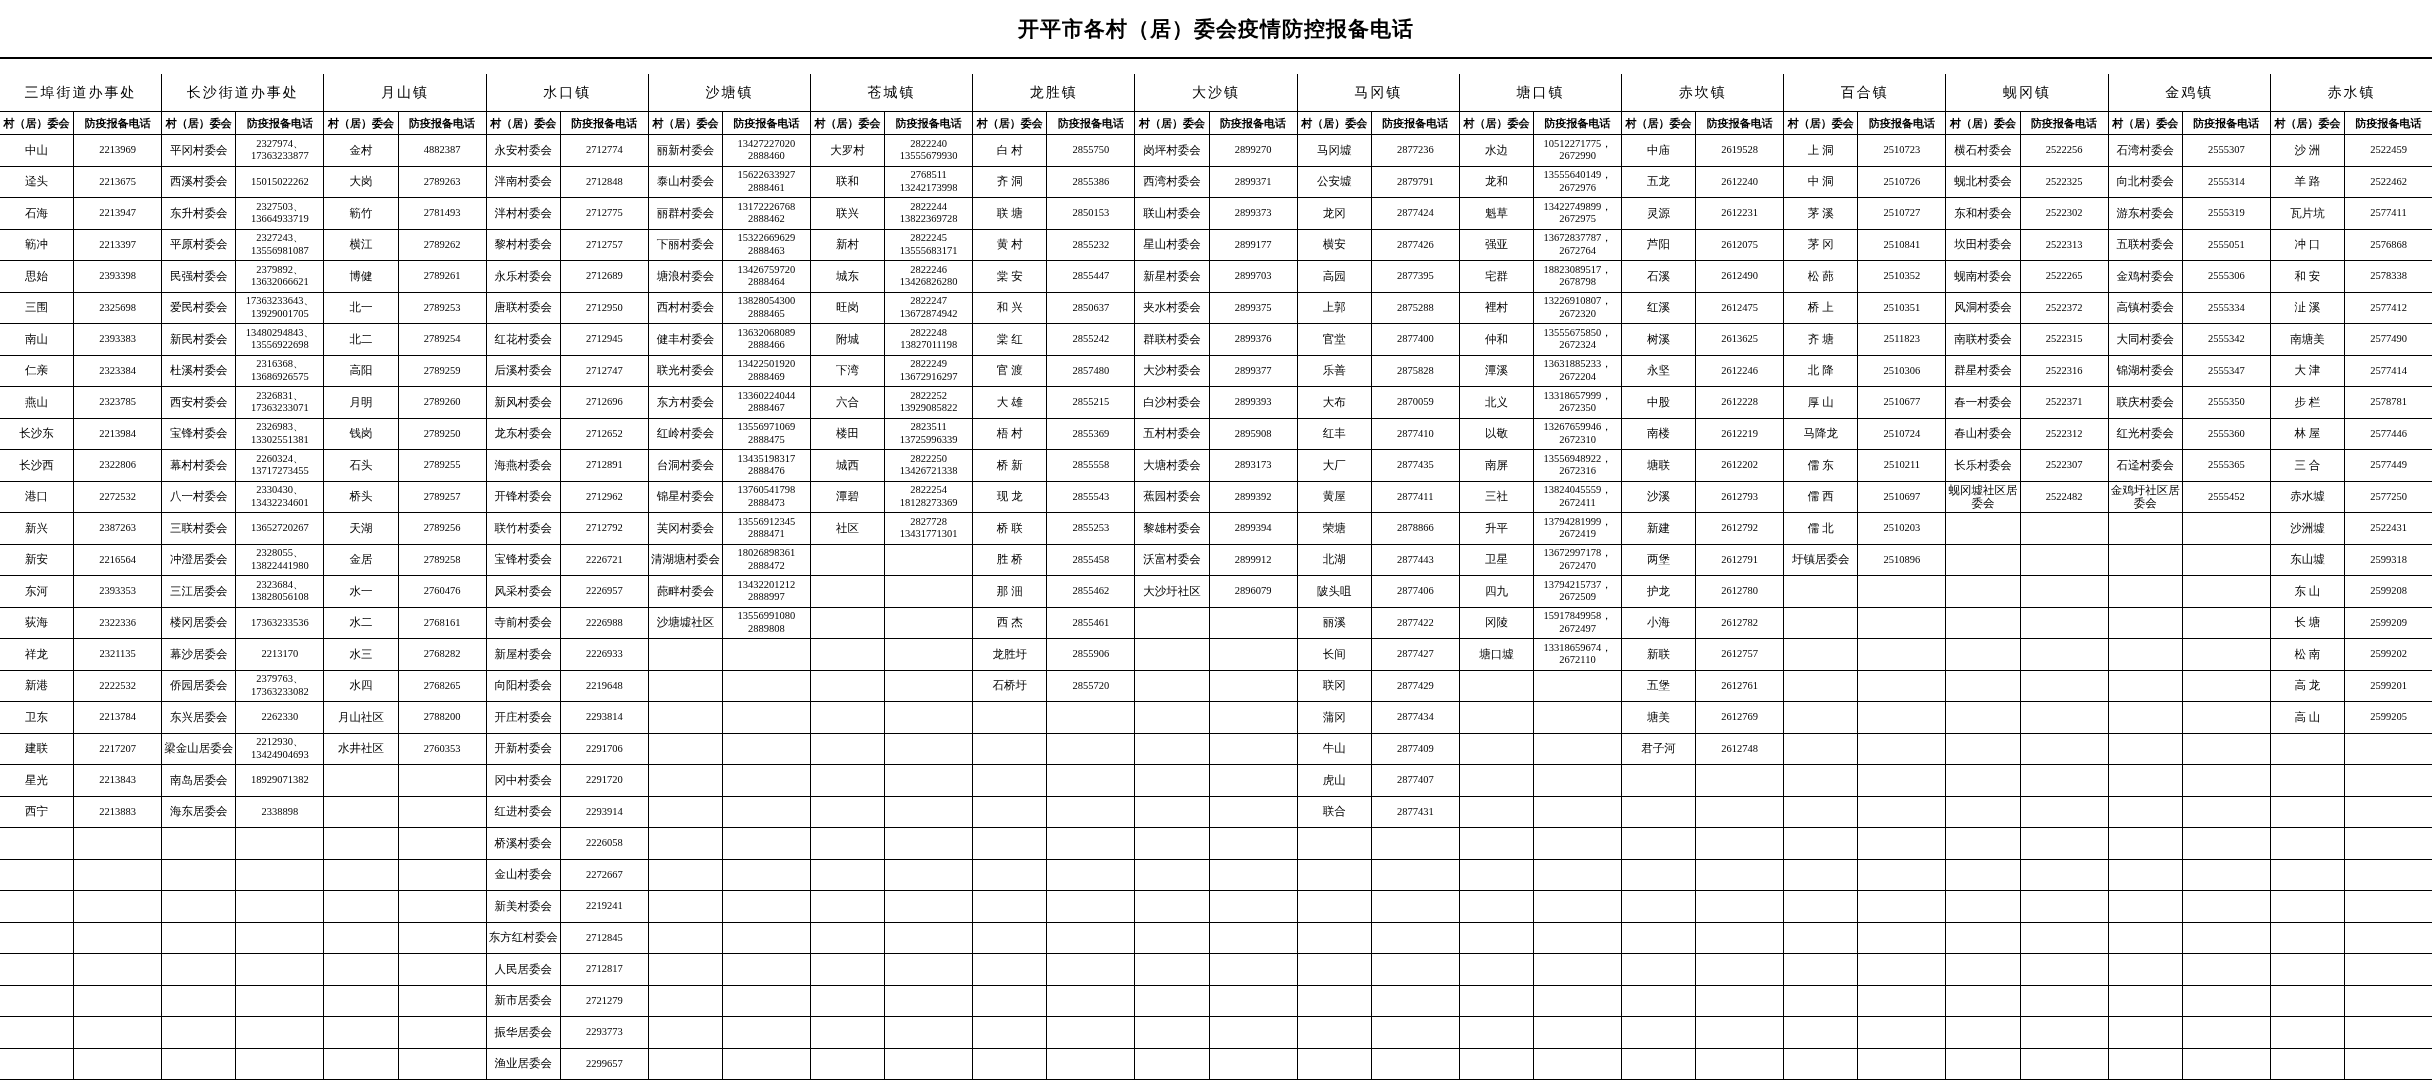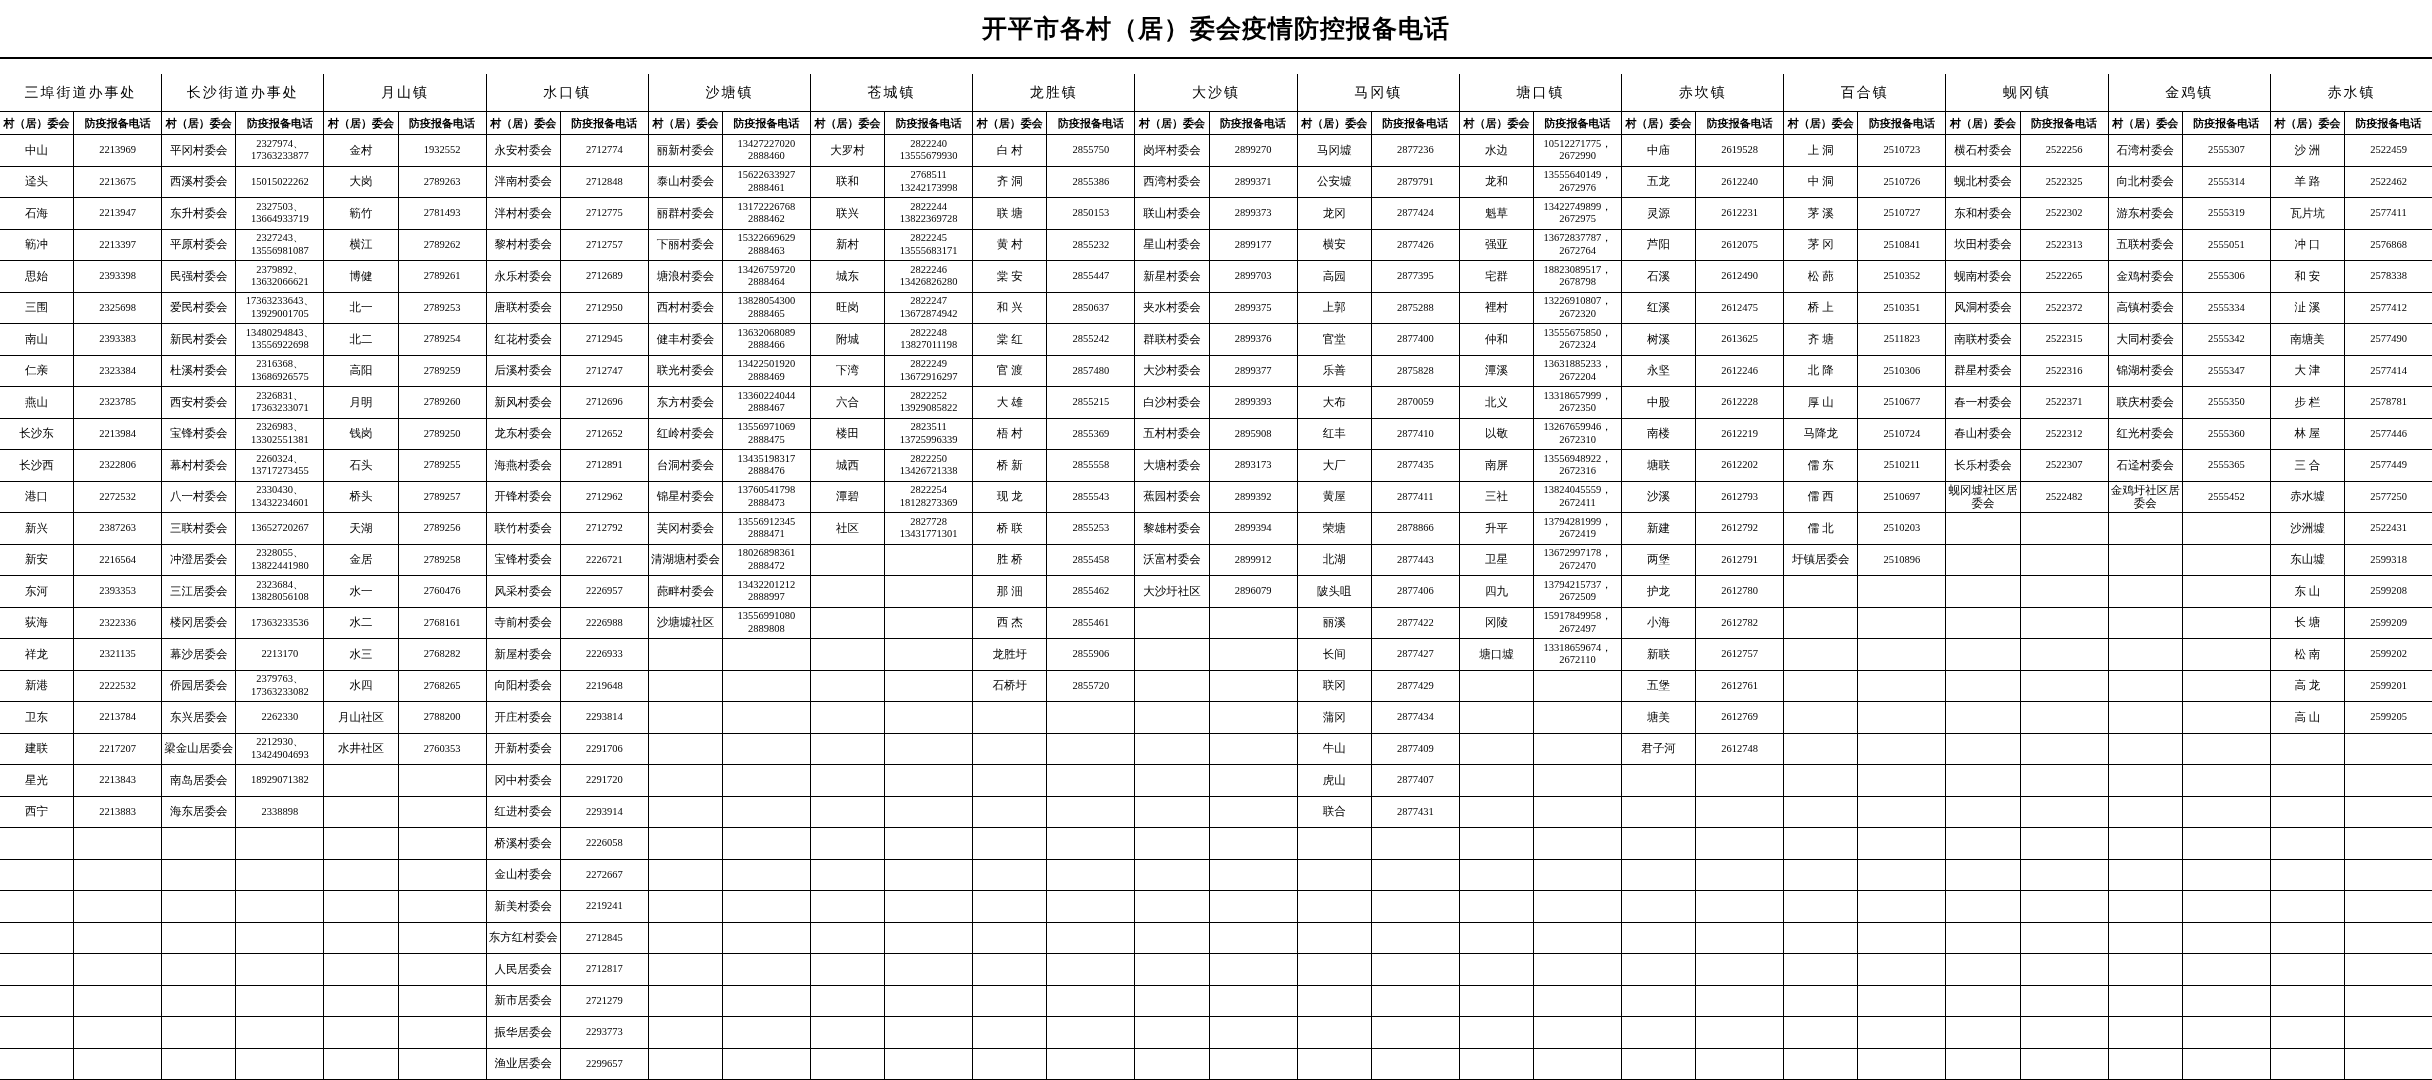--- a/index.html
+++ b/index.html
@@ -3,21 +3,21 @@
 <meta charset="utf-8">
 <style>
   html,body{margin:0;padding:0;background:#e8e8e8;}
   .sheet{
     width:2432px;height:1080px;background:#ffffff;position:relative;
     font-family:"Liberation Serif","DejaVu Serif",serif;color:#000;
     box-sizing:border-box;overflow:hidden;
   }
   .title{
     height:57px;display:flex;align-items:center;justify-content:center;
-    font-size:25px;font-weight:bold;letter-spacing:1px;
+    font-size:21px;font-weight:bold;letter-spacing:1px;
   }
   .grid{
     position:absolute;left:0;right:0;top:57px;bottom:0;
     display:flex;border-top:2px solid #000;border-bottom:1px solid #000;
     box-sizing:border-box;
   }
   .town{flex:1 1 0;display:flex;flex-direction:column;border-right:1px solid #000;box-sizing:border-box;min-width:0;margin-top:15px;}
   .town:last-child{border-right:none;}
   .town-header{
     height:38px;flex:0 0 38px;display:flex;align-items:center;justify-content:center;
@@ -321,21 +321,21 @@
       </div>
       <div class="town">
         <div class="town-header">月山镇</div>
         <div class="sub">
           <div class="vh">村（居）委会</div>
           <div class="ph">防疫报备电话</div>
         </div>
         <div class="rows">
           <div class="r">
             <div class="vc">金村</div>
-            <div class="pc">1932552</div>
+            <div class="pc">4882387</div>
           </div>
           <div class="r">
             <div class="vc">大岗</div>
             <div class="pc">2789263</div>
           </div>
           <div class="r">
             <div class="vc">簕竹</div>
             <div class="pc">2781493</div>
           </div>
           <div class="r">

